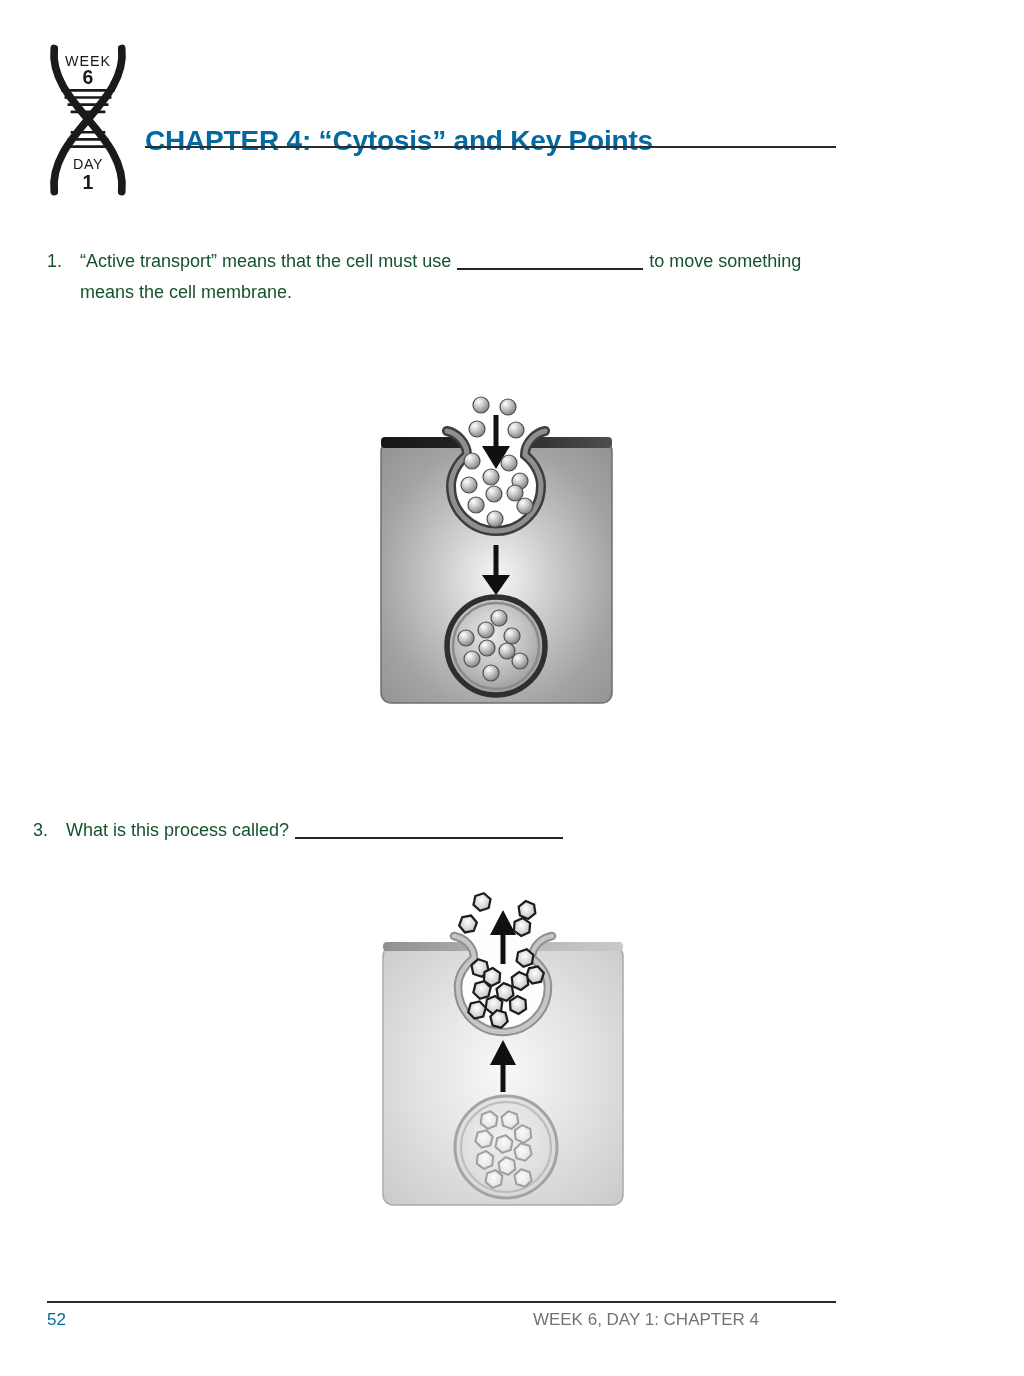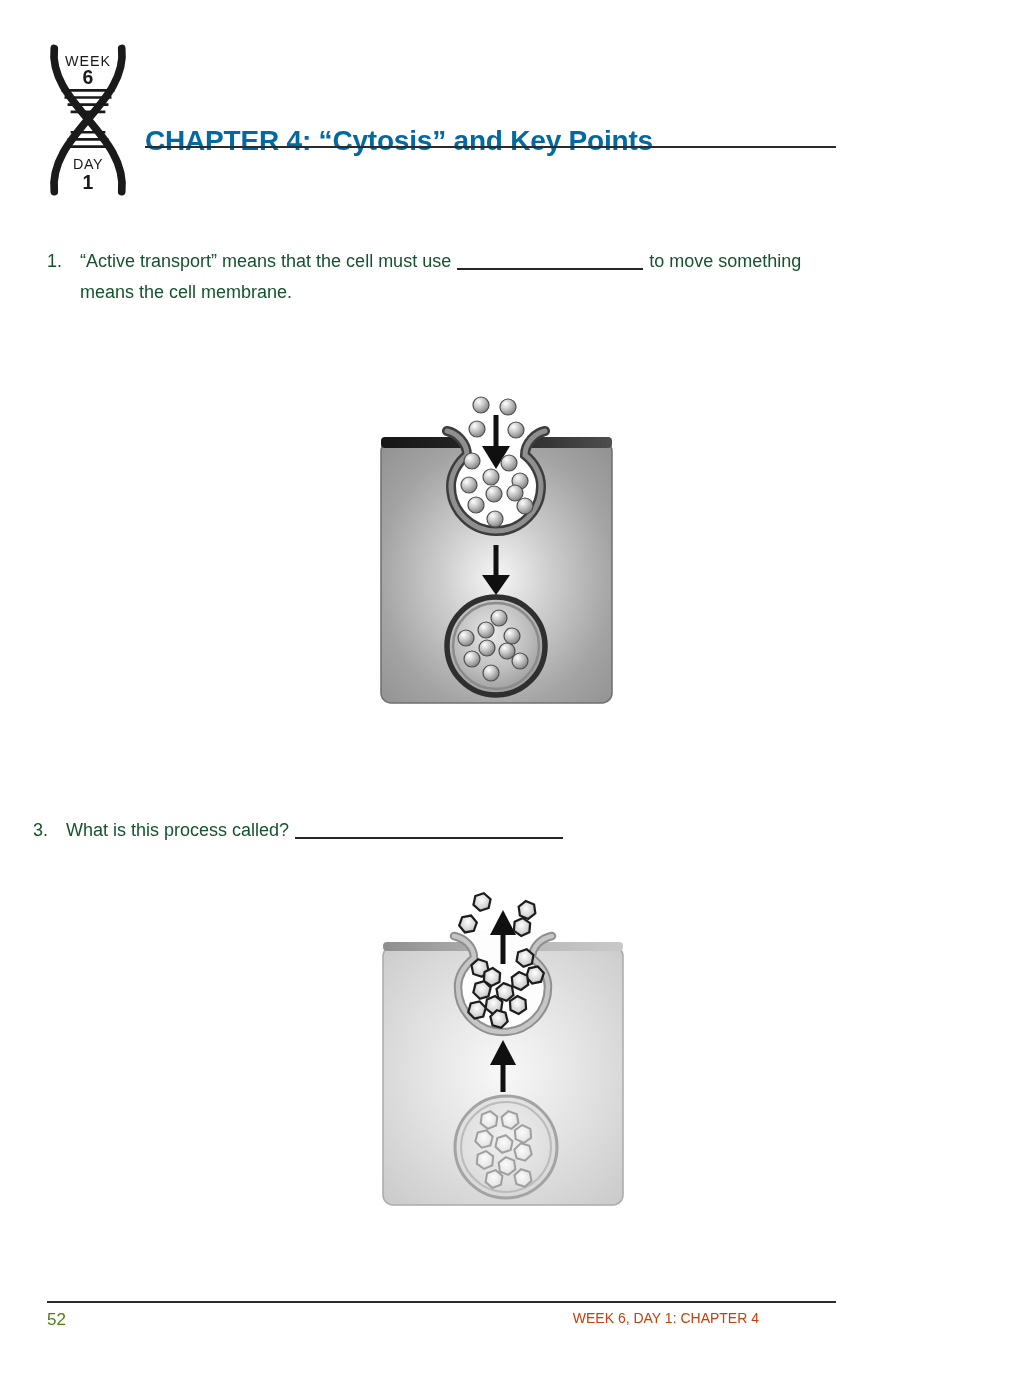--- a/index.html
+++ b/index.html
@@ -34,22 +34,22 @@
   .diagram{position:absolute;}
   .d1{left:369px;top:389px;width:260px;height:322px;}
   .d2{left:369px;top:886px;width:266px;height:332px;}
   .sphD{fill:url(#sg1);stroke:#4f4f4f;stroke-width:1.2;}
   .hexD{fill:url(#hg1);stroke:#1c1c1c;stroke-width:2.2;}
   .hexL{fill:url(#hg2);stroke:#9f9f9f;stroke-width:2;}
   .arrow-line{stroke:#101010;stroke-width:5;}
   .arrow-head{fill:#101010;}
   
   .footer-rule{position:absolute;left:47px;top:1301px;width:900px;height:0;border-top:2px solid #2b2b2b;}
-  .footer-left{position:absolute;left:47px;top:1310px;font-size:17px;color:#4d7c0f;}
-  .footer-right{position:absolute;right:77px;top:1310px;font-size:14px;color:#c2410c;}
+  .footer-left{position:absolute;left:47px;top:1310px;font-size:17px;color:#0369a1;}
+  .footer-right{position:absolute;right:77px;top:1310px;font-size:17px;color:#737373;}
   .logo text{font-family:"Liberation Sans",sans-serif;fill:#1a1a1a;}
 </style>
 </head>
 <body>
 
 <div class="page">
 
   <svg class="logo" viewBox="0 0 90 150">
     <g stroke="#1a1a1a" stroke-width="7.5" stroke-linecap="round" fill="none">
       <path d="M12,6 C6,60 84,90 78,146"></path>

